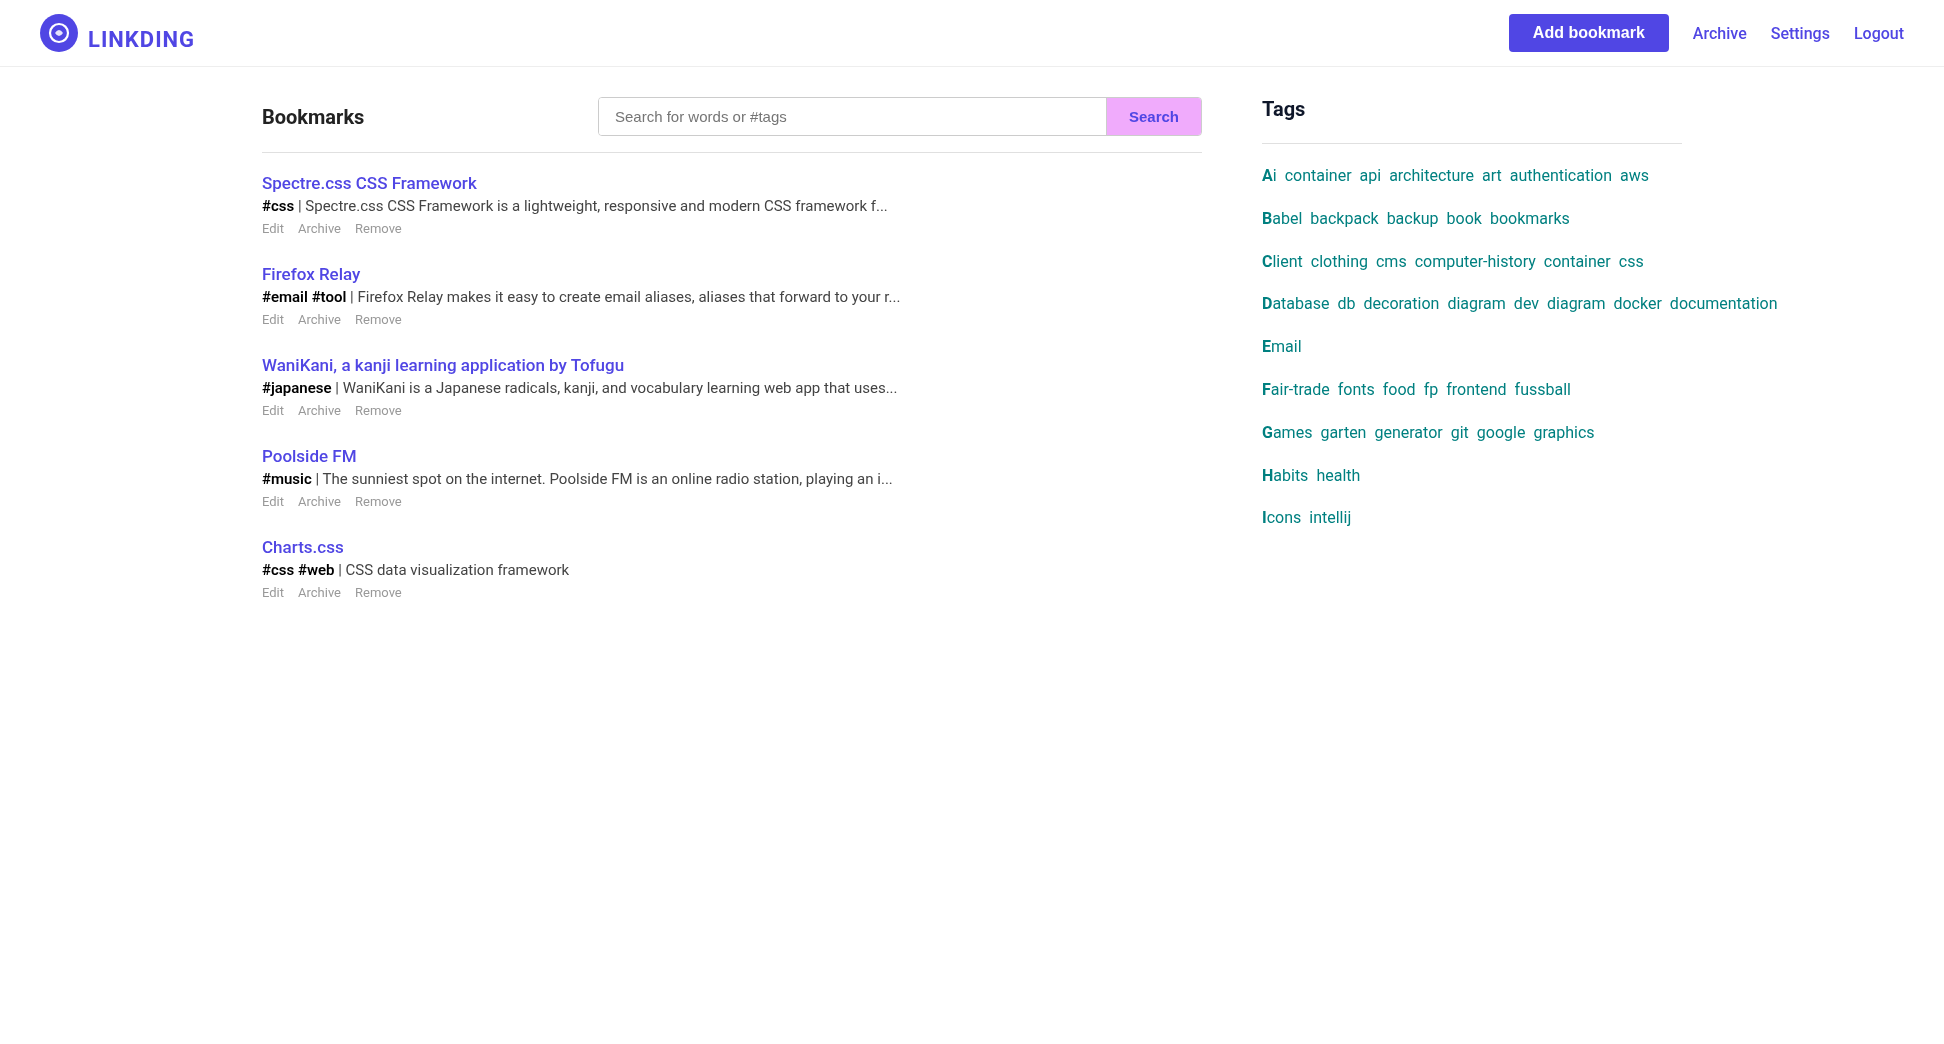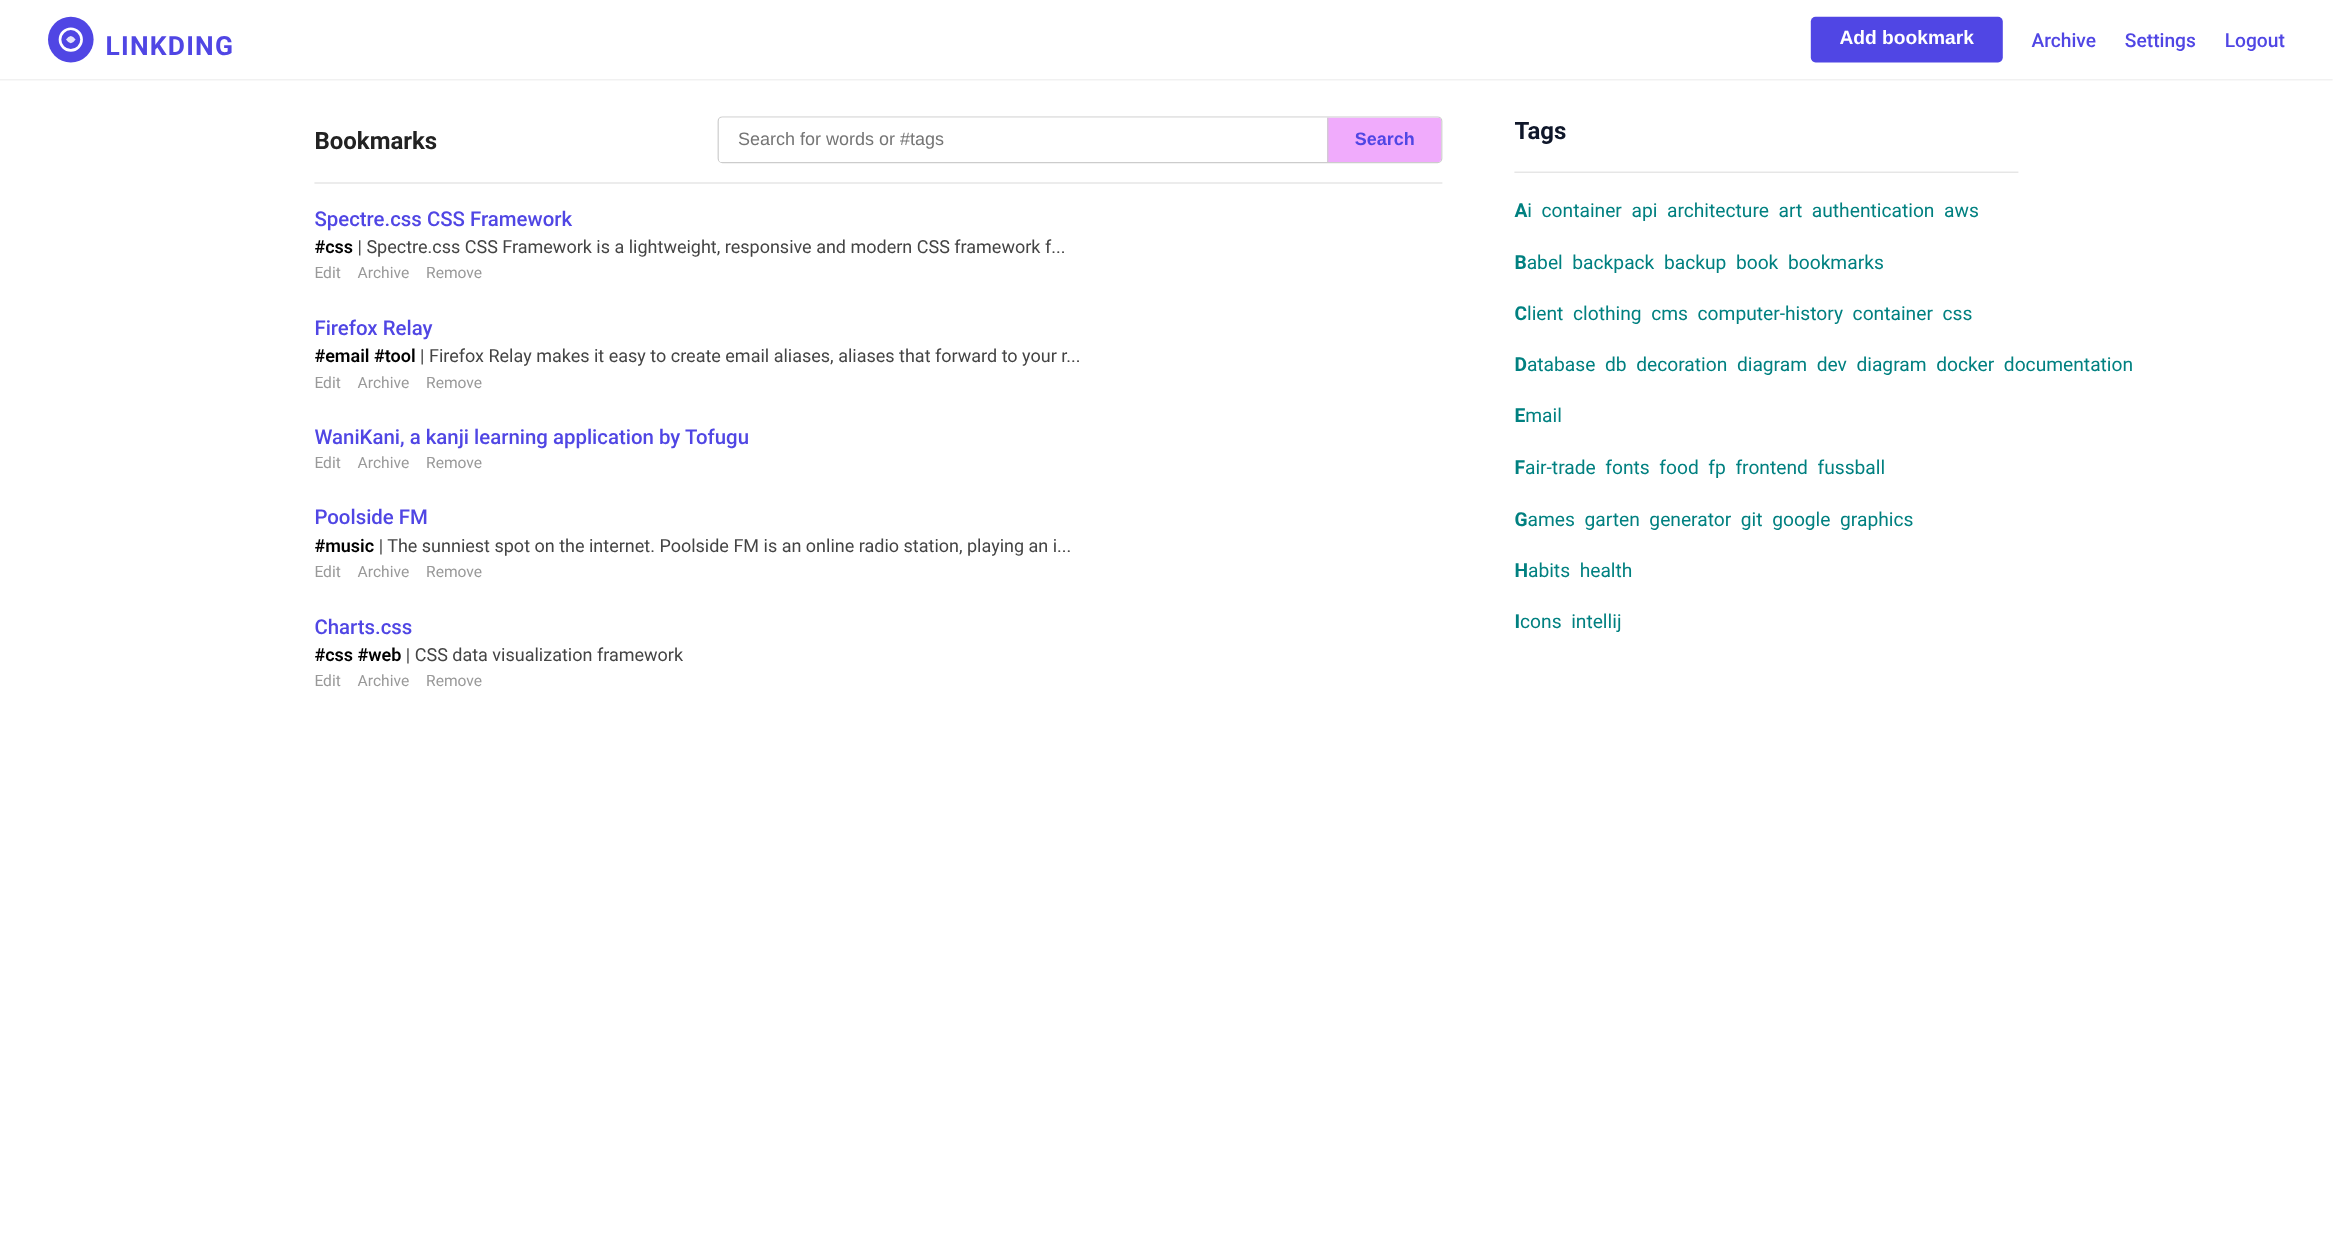--- a/index.html
+++ b/index.html
@@ -232,20 +232,21 @@
           <a class="bookmark-title" href="#">Firefox Relay</a>
           <p class="bookmark-desc"><span class="bookmark-tag">#email #tool</span> | Firefox Relay makes it easy to create email aliases, aliases that forward to your r...</p>
           <div class="bookmark-actions">
             <a class="bookmark-action" href="#">Edit</a>
             <a class="bookmark-action" href="#">Archive</a>
             <a class="bookmark-action" href="#">Remove</a>
           </div>
         </div>
         <div class="bookmark-item">
           <a class="bookmark-title" href="#">WaniKani, a kanji learning application by Tofugu</a>
+          <p class="bookmark-desc"><span class="bookmark-tag">#japanese</span> | WaniKani is a Japanese radicals, kanji, and vocabulary learning web app that uses...</p>
           <div class="bookmark-actions">
             <a class="bookmark-action" href="#">Edit</a>
             <a class="bookmark-action" href="#">Archive</a>
             <a class="bookmark-action" href="#">Remove</a>
           </div>
         </div>
         <div class="bookmark-item">
           <a class="bookmark-title" href="#">Poolside FM</a>
           <p class="bookmark-desc"><span class="bookmark-tag">#music</span> | The sunniest spot on the internet. Poolside FM is an online radio station, playing an i...</p>
           <div class="bookmark-actions">

